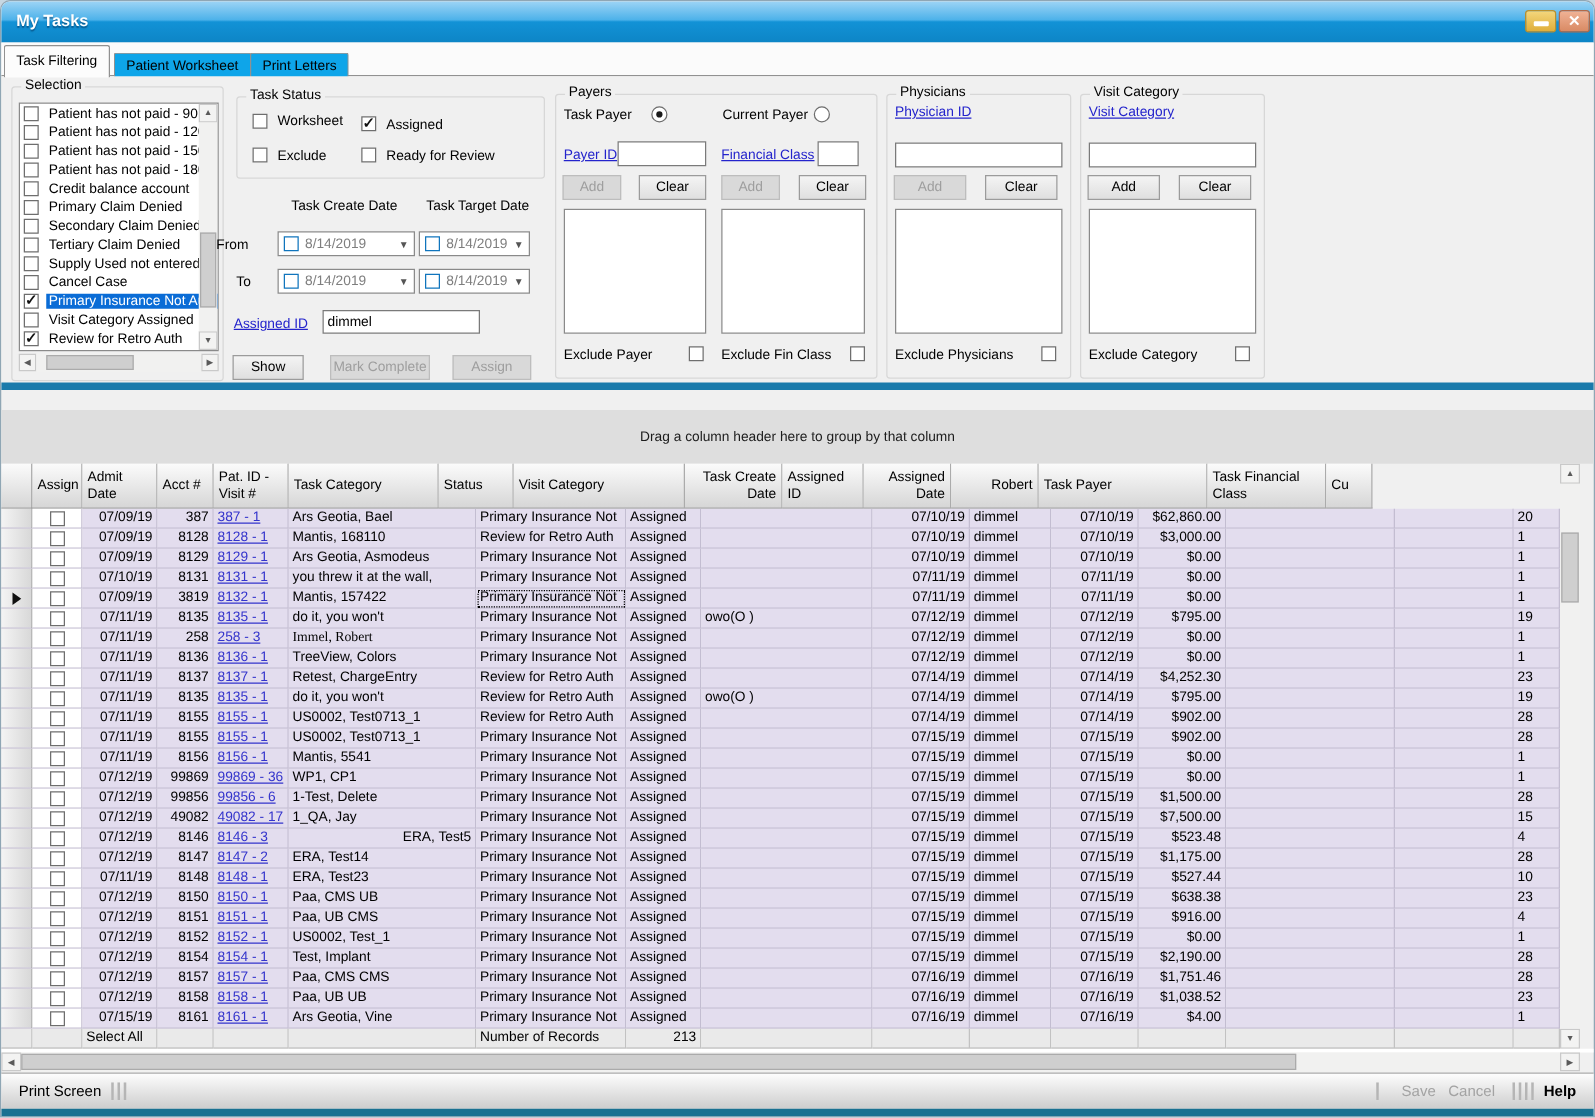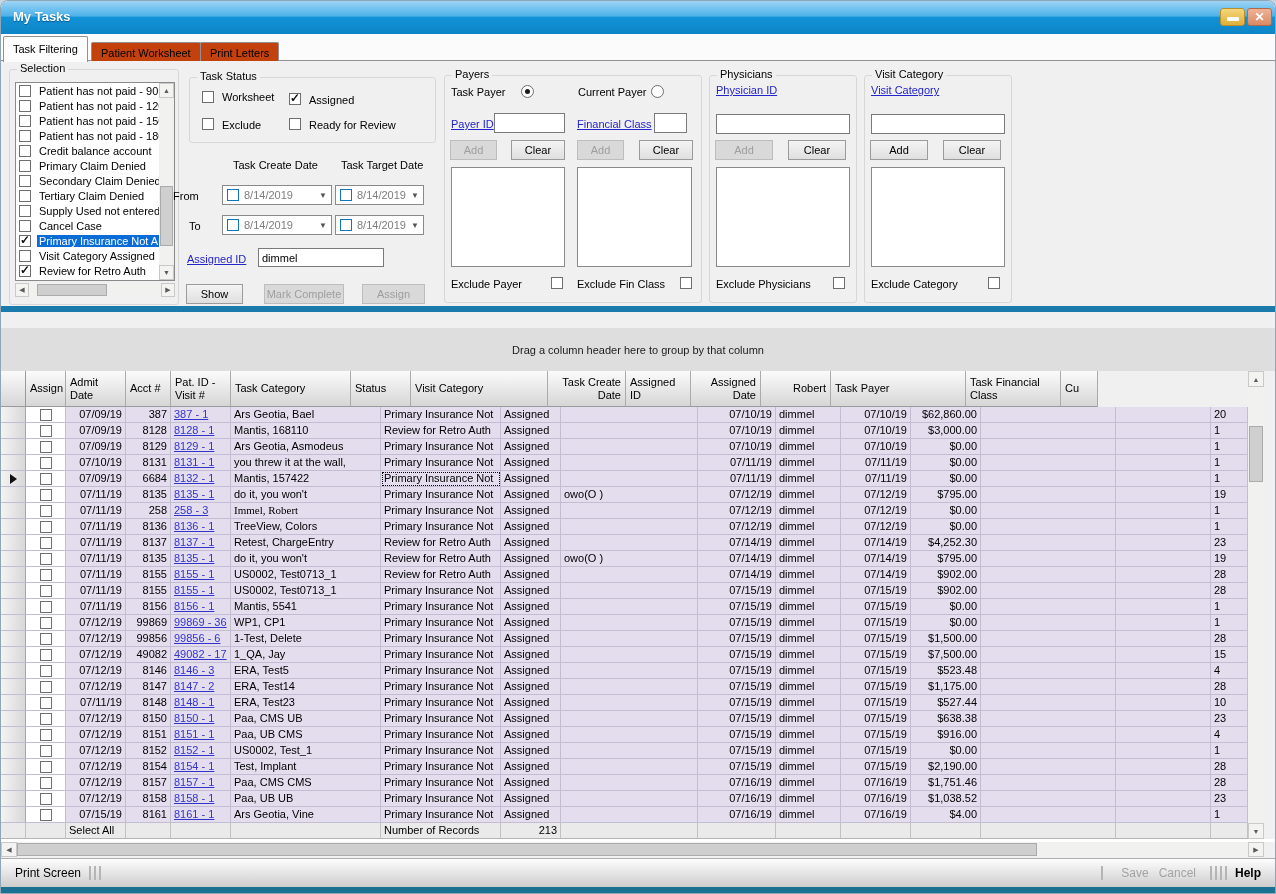--- a/index.html
+++ b/index.html
@@ -16,21 +16,21 @@
                      text-shadow:0 1px 1px rgba(0,40,80,.5); }
   .winbtn { position:absolute; top:7px; width:25px; height:18px; border-radius:3px;
             display:flex; align-items:center; justify-content:center; color:#fff; font-weight:bold; }
   .btn-min { left:1219px; background:linear-gradient(#f4d67c,#dfae3a); border:1px solid #b98f2e; }
   .btn-min .bar { width:12px; height:4px; background:#fff; border-radius:1px; margin-top:4px; }
   .btn-close { left:1246px; background:linear-gradient(#f0b295,#d98a64); border:1px solid #b06a4a; font-size:12px; }
 
   
   .tabstrip { position:absolute; left:0; top:33px; width:100%; height:27px; background:#fbfbfb;
               border-bottom:1px solid #919191; }
-  .tab { position:absolute; top:8px; height:23px; padding:4px 9px 0 9px; background:#c2410c;
+  .tab { position:absolute; top:8px; height:23px; padding:4px 9px 0 9px; background:#0ea5e9;
          border:1px solid #919191; border-bottom:none; border-radius:2px 2px 0 0; cursor:default; }
   .tab.active { top:2px; height:26px; background:#fcfcfc; z-index:3; padding-top:6px; }
 
   
   .filters { position:absolute; left:0; top:60px; width:100%; height:245px; background:#f0f0f0; }
   .groupbox { position:absolute; border:1px solid #d7d7d7; border-radius:3px; }
   .gb-label { position:absolute; top:-8px; left:7px; background:#f0f0f0; padding:0 3px; }
 
   .listbox { position:absolute; background:#fff; border:1px solid #8a8a8a; overflow:hidden; }
   .sel-item { height:15px; display:flex; align-items:center; white-space:nowrap; }
@@ -410,21 +410,21 @@
         <div class="gcell" style="width: 37px; flex: 0 0 auto;">1</div>
       </div>
       <div class="grow" style="flex: 0 0 auto;">
         <div class="gcell ind" style="width: 25px; flex: 0 0 auto;">
           <span class="rowarrow"></span>
         </div>
         <div class="gcell assign" style="width: 40px; flex: 0 0 auto;">
           <span class="cb"></span>
         </div>
         <div class="gcell right" style="width: 60px; flex: 0 0 auto;">07/09/19</div>
-        <div class="gcell right" style="width: 45px; flex: 0 0 auto;">6684</div>
+        <div class="gcell right" style="width: 45px; flex: 0 0 auto;">3819</div>
         <div class="gcell" style="width: 60px; flex: 0 0 auto;"><span class="cell-link">8132 - 1</span></div>
         <div class="gcell" style="width: 150px; flex: 0 0 auto;">Mantis, 157422</div>
         <div class="gcell focus" style="width: 120px; flex: 0 0 auto;">Primary Insurance Not</div>
         <div class="gcell" style="width: 60px; flex: 0 0 auto;">Assigned</div>
         <div class="gcell" style="width: 137px; flex: 0 0 auto;"></div>
         <div class="gcell right" style="width: 78px; flex: 0 0 auto;">07/11/19</div>
         <div class="gcell" style="width: 65px; flex: 0 0 auto;">dimmel</div>
         <div class="gcell right" style="width: 70px; flex: 0 0 auto;">07/11/19</div>
         <div class="gcell right" style="width: 70px; flex: 0 0 auto;">$0.00</div>
         <div class="gcell" style="width: 135px; flex: 0 0 auto;"></div>
@@ -652,21 +652,21 @@
         <div class="gcell" style="width: 37px; flex: 0 0 auto;">15</div>
       </div>
       <div class="grow" style="flex: 0 0 auto;">
         <div class="gcell ind" style="width: 25px; flex: 0 0 auto;"></div>
         <div class="gcell assign" style="width: 40px; flex: 0 0 auto;">
           <span class="cb"></span>
         </div>
         <div class="gcell right" style="width: 60px; flex: 0 0 auto;">07/12/19</div>
         <div class="gcell right" style="width: 45px; flex: 0 0 auto;">8146</div>
         <div class="gcell" style="width: 60px; flex: 0 0 auto;"><span class="cell-link">8146 - 3</span></div>
-        <div class="gcell" style="width: 150px; flex: 0 0 auto;">ERA, Test5</div>
+        <div class="gcell" style="width: 150px; flex: 0 0 auto; text-align: right;">ERA, Test5</div>
         <div class="gcell" style="width: 120px; flex: 0 0 auto;">Primary Insurance Not</div>
         <div class="gcell" style="width: 60px; flex: 0 0 auto;">Assigned</div>
         <div class="gcell" style="width: 137px; flex: 0 0 auto;"></div>
         <div class="gcell right" style="width: 78px; flex: 0 0 auto;">07/15/19</div>
         <div class="gcell" style="width: 65px; flex: 0 0 auto;">dimmel</div>
         <div class="gcell right" style="width: 70px; flex: 0 0 auto;">07/15/19</div>
         <div class="gcell right" style="width: 70px; flex: 0 0 auto;">$523.48</div>
         <div class="gcell" style="width: 135px; flex: 0 0 auto;"></div>
         <div class="gcell" style="width: 95px; flex: 0 0 auto;"></div>
         <div class="gcell" style="width: 37px; flex: 0 0 auto;">4</div>

